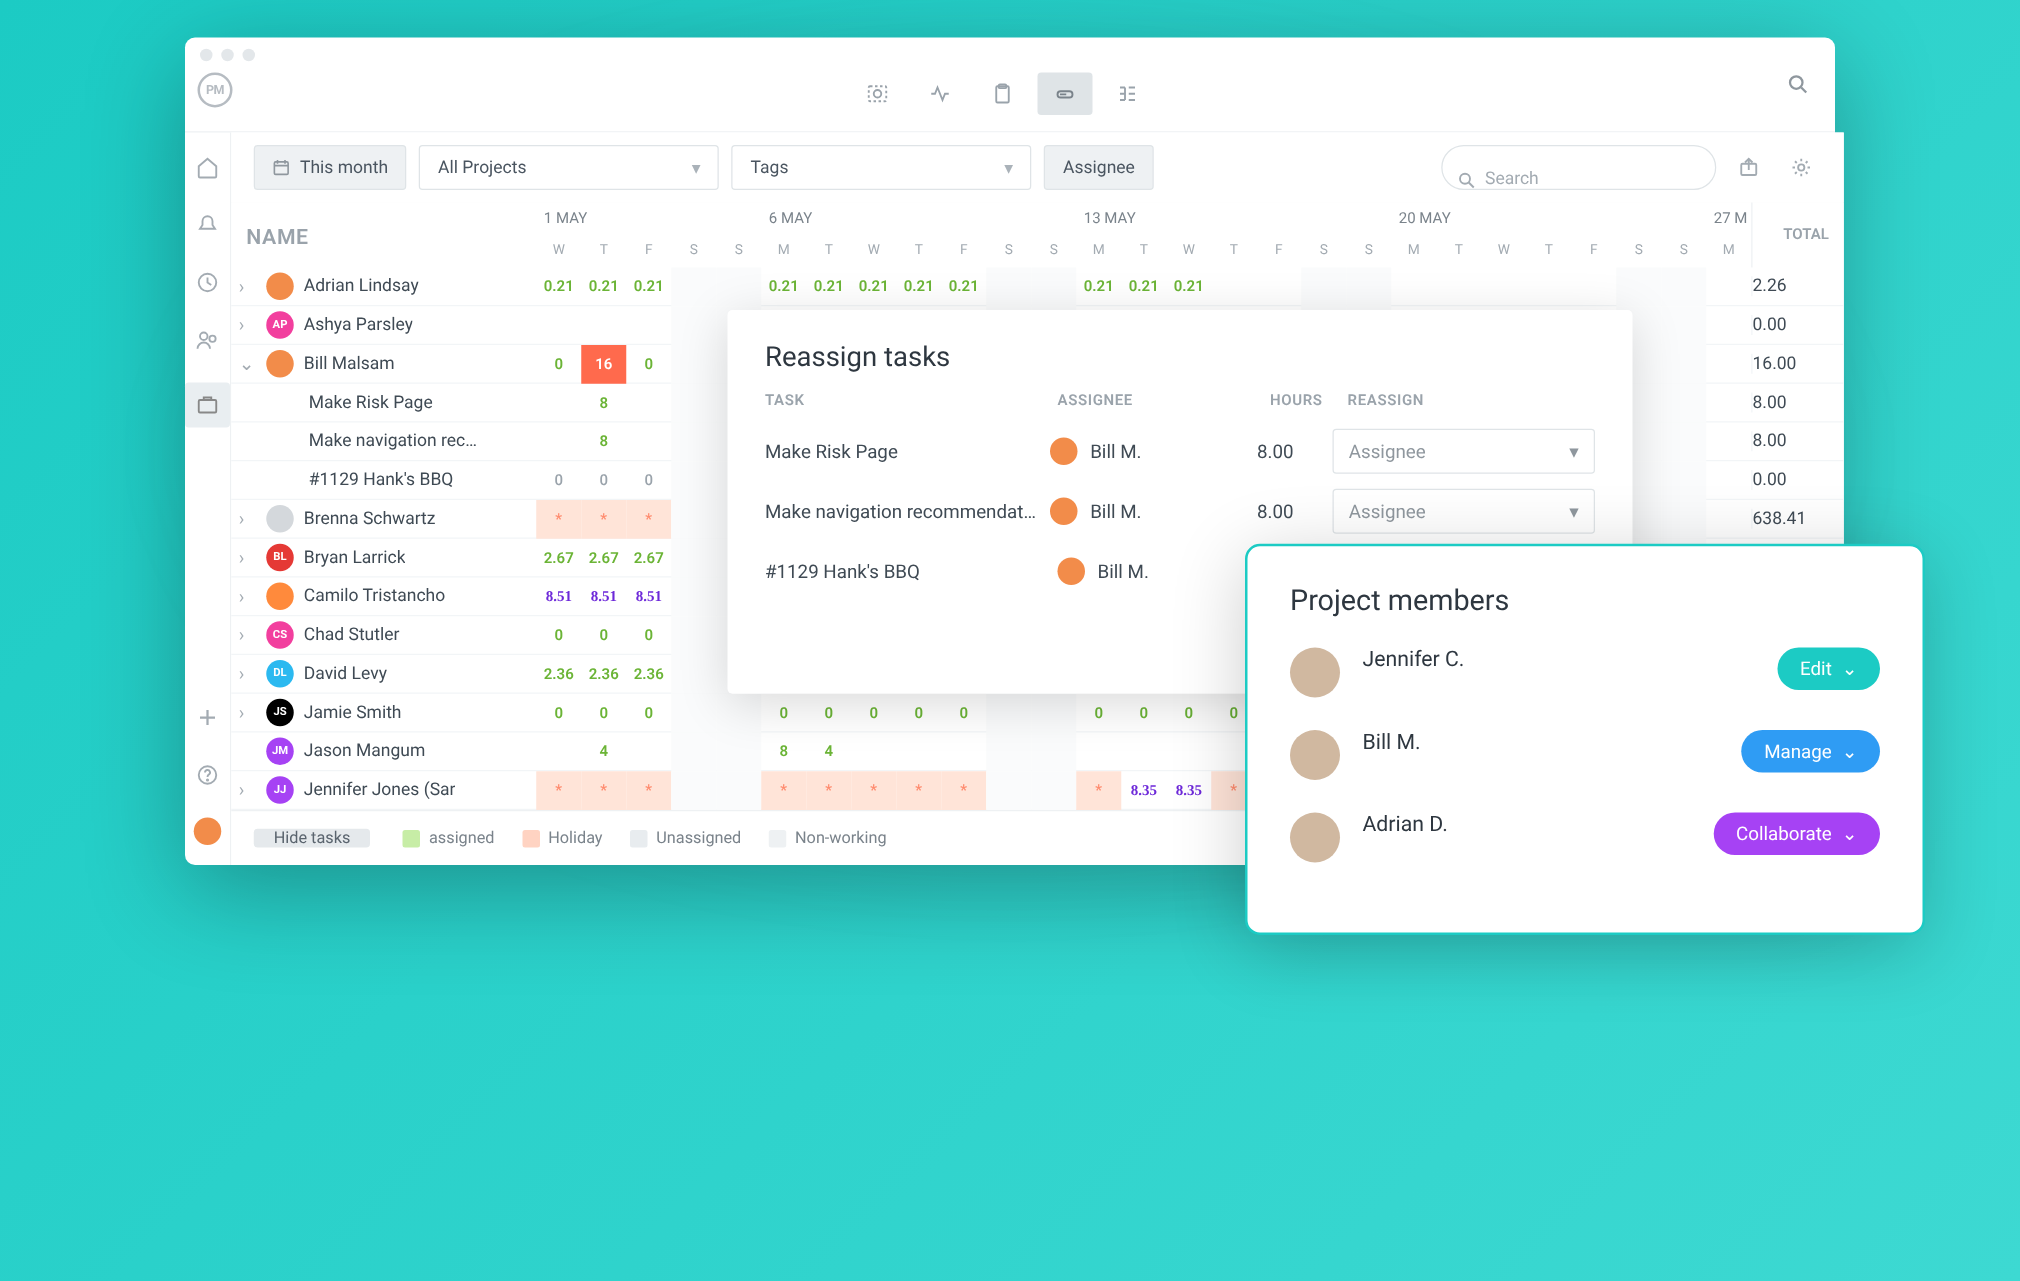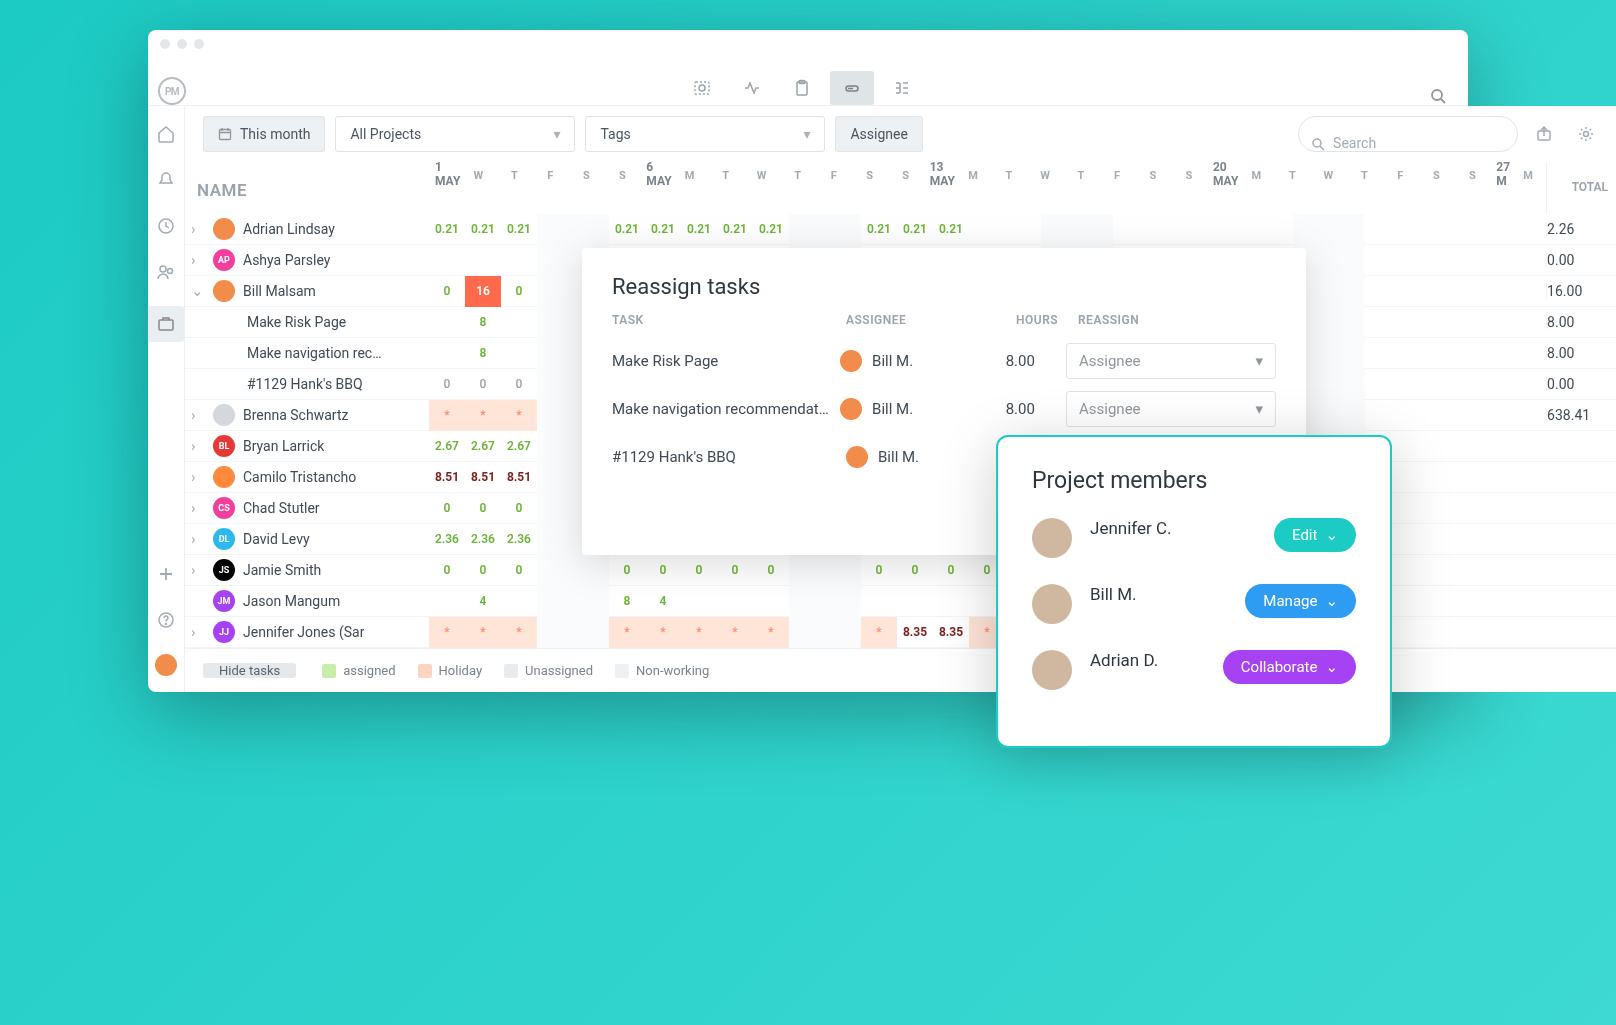--- a/index.html
+++ b/index.html
@@ -1,21 +1,21 @@
 <!DOCTYPE html>
 <html><head>
 <meta charset="utf-8">
 <style>
 * { box-sizing: border-box; margin: 0; padding: 0; font-family: -apple-system, BlinkMacSystemFont, "Segoe UI", Roboto, sans-serif; }
 body { background: linear-gradient(135deg, #1ccbc4 0%, #3dd9d2 100%); min-height: 100vh; display: flex; align-items: flex-start; justify-content: center; padding: 30px 20px 60px 20px; }
 .app-window { width: 1320px; background: #fff; border-radius: 8px; box-shadow: 0 20px 80px rgba(0,0,0,0.3); position: relative; overflow: visible; }
 .app-window::before { content: ""; position: absolute; inset: -30px; background: radial-gradient(ellipse at center, rgba(28,203,196,0.5), transparent 70%); z-index: -1; filter: blur(30px); }
 .title-bar { height: 28px; display: flex; align-items: center; padding: 0 12px; gap: 7px; }
 .tb-dot { width: 10px; height: 10px; border-radius: 50%; background: #e3e7ea; }
-.top-bar { height: 48px; display: flex; align-items: flex-end; border-bottom: 1px solid #eef1f3; }
+.top-bar { height: 48px; display: flex; align-items: flex-start; border-bottom: 1px solid #eef1f3; }
 .logo-cell { width: 48px; display: flex; align-items: center; justify-content: center; }
 .logo { width: 28px; height: 28px; border: 2px solid #b6bcc2; border-radius: 50%; display: flex; align-items: center; justify-content: center; font-size: 10px; font-weight: 700; color: #b6bcc2; letter-spacing: -0.5px; }
 .top-icons { flex: 1; display: flex; align-items: center; justify-content: center; gap: 6px; }
 .top-icon { width: 44px; height: 34px; display: flex; align-items: center; justify-content: center; color: #9aa3ab; border-radius: 3px; }
 .top-icon.active { background: #dfe4e7; color: #7a838b; }
 .top-right { width: 60px; display: flex; align-items: center; justify-content: center; color: #8f979e; }
 .body { display: flex; }
 .sidebar { width: 48px; display: flex; flex-direction: column; align-items: center; padding: 16px 0; gap: 22px; }
 .side-icon { width: 24px; height: 24px; display: flex; align-items: center; justify-content: center; color: #a3abb2; cursor: pointer; }
 .side-icon.active { background: #e9eef1; width: 36px; height: 36px; border-radius: 3px; color: #888; }
@@ -25,35 +25,35 @@
 .toolbar-btn { height: 36px; display: flex; align-items: center; padding: 0 14px; border: 1px solid #dfe4e7; border-radius: 3px; background: #fff; font-size: 14px; color: #4a5560; cursor: pointer; gap: 8px; }
 .toolbar-btn.pill { background: #eef1f3; }
 .toolbar-btn .chev { margin-left: auto; color: #aab2b9; }
 .toolbar-spacer { flex: 1; }
 .search-box { height: 36px; width: 220px; border: 1px solid #dfe4e7; border-radius: 18px; display: flex; align-items: flex-end; padding: 0 12px; gap: 8px; color: #a3abb2; font-size: 14px; }
 .icon-btn { width: 32px; height: 32px; display: flex; align-items: center; justify-content: center; color: #a3abb2; cursor: pointer; }
 .grid { flex: 1; font-size: 14px; position: relative; background: #fff; }
 .grid-header { display: flex; height: 52px; }
 .name-col { width: 244px; padding: 18px 12px 0 12px; color: #9aa3ab; font-size: 17px; letter-spacing: 0.5px; font-weight: 600; }
 .days-area { flex: 1; display: flex; position: relative; }
-.month-group { display: flex; flex-direction: row; font-weight: bold; }
+.month-group { display: flex; flex-direction: column; }
 .month-label { height: 24px; font-size: 12px; color: #7a838b; padding-left: 6px; display: flex; align-items: center; }
 .day-row-head { display: flex; height: 28px; }
 .day-head { width: 36px; text-align: center; font-size: 11px; color: #a3abb2; line-height: 28px; }
 .total-col { width: 74px; text-align: right; color: #9aa3ab; font-size: 12px; padding: 18px 12px 0 0; font-weight: 600; border-left: 1px solid #eef1f3; }
 .grid-row { display: flex; height: 31px; align-items: center; border-bottom: 1px solid #f2f5f7; }
 .row-name { width: 244px; display: flex; align-items: center; gap: 8px; padding-left: 6px; }
 .expand-arrow { width: 14px; color: #a3abb2; font-size: 15px; user-select: none; }
 .avatar { width: 22px; height: 22px; border-radius: 50%; display: flex; align-items: center; justify-content: center; font-size: 9px; font-weight: 700; color: #fff; flex-shrink: 0; }
 .person-name { color: #3f4a54; font-size: 14px; white-space: nowrap; overflow: hidden; text-overflow: ellipsis; }
 .row-days { flex: 1; display: flex; }
 .cell { width: 36px; height: 31px; display: flex; align-items: center; justify-content: center; font-size: 12px; font-weight: 600; }
 .c-green { color: #6bb436; }
 .c-red { color: #fff; background: #ff6a4d; }
-.c-red-txt { color: #7f1d1d; font-weight: 700; }
+.c-red-txt { color: #6d28d9; font-weight: 700; font-family: Liberation Serif, serif; }
 .c-zero { color: #9aa3ab; font-weight: 500; }
 .c-star { color: #ff8a6d; }
 .row-total { width: 74px; text-align: left; padding-right: 12px; color: #3f4a54; border-left: 1px solid #f2f5f7; }
 .weekend { background: #fafbfc; }
 .footer { height: 44px; display: flex; align-items: center; padding: 0 18px; gap: 26px; font-size: 13px; color: #7a838b; background: #fff; border-top: 1px solid #eef1f3; }
 .hide-btn { background: #e5e9ec; padding: 0 16px; border-radius: 3px; color: #5a646e; cursor: pointer; }
 .legend { display: flex; align-items: center; gap: 7px; }
 .legend-box { width: 14px; height: 14px; border-radius: 2px; }
 .modal { position: absolute; left: 434px; top: 218px; width: 724px; background: #fff; box-shadow: 0 8px 40px rgba(0,0,0,0.15); border-radius: 4px; padding: 26px 30px 20px 30px; z-index: 10; }
 .modal h2 { font-size: 22px; font-weight: 400; color: #2e3740; margin-bottom: 14px; }
@@ -64,21 +64,21 @@
 .mh-reassign { flex: 1; }
 .modal-row { display: flex; align-items: center; height: 48px; font-size: 15px; color: #3f4a54; }
 .mr-task { width: 234px; white-space: nowrap; overflow: hidden; text-overflow: ellipsis; padding-right: 10px; }
 .mr-assignee { width: 170px; display: flex; align-items: center; gap: 10px; }
 .mr-hours { width: 62px; }
 .mr-reassign { flex: 1; }
 .reassign-select { height: 36px; border: 1px solid #dfe4e7; border-radius: 3px; display: flex; align-items: center; padding: 0 12px; color: #8f979e; justify-content: space-between; width: 210px; }
 .modal-actions { display: flex; justify-content: flex-end; gap: 14px; margin-top: 18px; }
 .btn-save { background: #8ac441; color: #fff; border: none; padding: 10px 22px; border-radius: 3px; font-size: 14px; cursor: pointer; }
 .btn-close { background: #e5e9ec; color: #5a646e; border: none; padding: 10px 22px; border-radius: 3px; font-size: 14px; cursor: pointer; }
-.members-panel { position: absolute; left: 848px; top: 405px; width: 396px; background: #fff; border-radius: 12px; box-shadow: 0 12px 60px rgba(0,0,0,0.2); border: 2px solid #1ccbc4; padding: 30px 34px; z-index: 20; }
+.members-panel { position: absolute; left: 848px; top: 405px; width: 544px; background: #fff; border-radius: 12px; box-shadow: 0 12px 60px rgba(0,0,0,0.2); border: 2px solid #1ccbc4; padding: 30px 34px; z-index: 20; }
 .members-panel h3 { font-size: 23px; font-weight: 400; color: #2e3740; margin-bottom: 24px; }
 .member-row { display: flex; align-items: flex-start; height: 66px; gap: 18px; }
 .member-avatar { width: 40px; height: 40px; border-radius: 50%; background: #d0b8a0; }
 .member-name { flex: 1; font-size: 17px; color: #2e3740; }
 .role-pill { padding: 8px 18px; border-radius: 18px; color: #fff; font-size: 15px; display: flex; align-items: center; gap: 8px; cursor: pointer; }
 .role-edit { background: #1ccbc4; }
 .role-manage { background: #2f9cf4; }
 .role-collab { background: #a642f4; }
 .indent-task .row-name { padding-left: 62px; }
 svg { display: block; }

